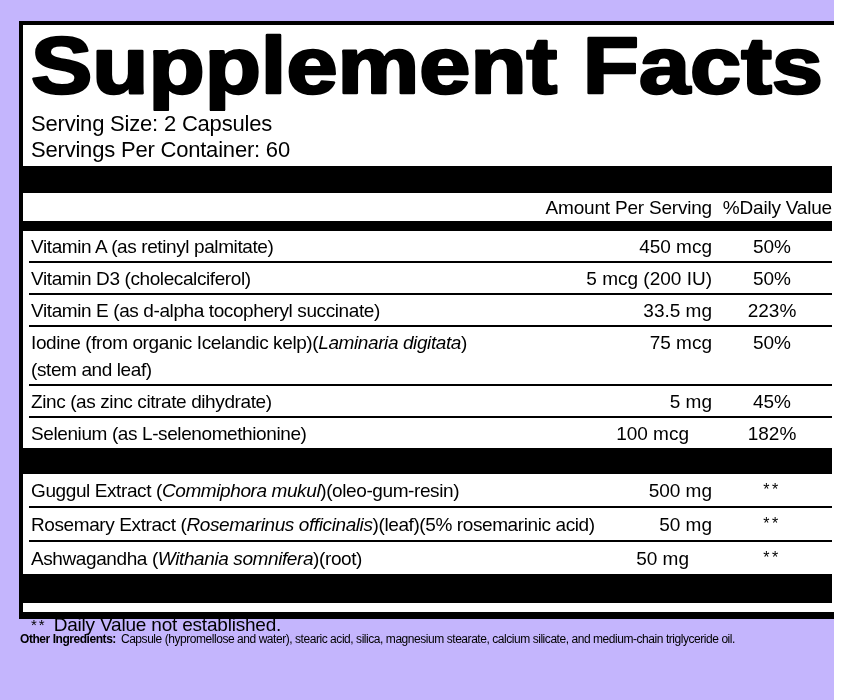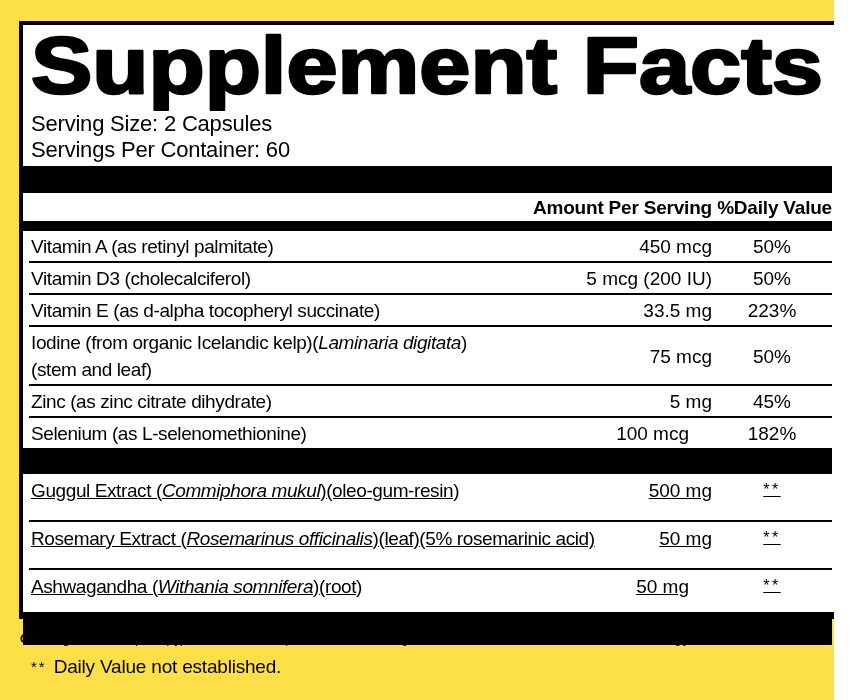--- a/index.html
+++ b/index.html
@@ -1,20 +1,20 @@
 <!DOCTYPE html>
 <html><head>
 <meta charset="utf-8">
 <style>
   html, body { margin: 0; padding: 0; background: #ffffff; }
   .page {
     position: relative;
     width: 834px;
     height: 700px;
-    background: #fde047;
+    background: #c4b5fd;
     font-family: "Liberation Sans", sans-serif;
     color: #000000;
     overflow: hidden;
   }
 
   
   .panel {
     position: absolute;
     left: 19px;
     top: 21px;
@@ -54,37 +54,37 @@
   }
   .bar-a { height: 27px; margin-top: 3px; }
   .bar-b { height: 10px; }
   .bar-c { height: 26px; }
   .bar-d { height: 29px; }
 
   .header-row {
     display: flex;
     justify-content: flex-end;
     align-items: baseline;
-    font-weight: bold;
+    font-weight: normal;
     font-size: 19px;
     letter-spacing: -0.2px;
     line-height: 25px;
     padding: 2px 0 1px 0;
   }
   .h-dv { width: 120px; text-align: right; }
 
   .sf-row {
     display: flex;
-    align-items: center;
+    align-items: flex-start;
     border-bottom: 2px solid #000000;
     padding: 2px 0 1px 0;
     font-size: 19px;
     line-height: 27px;
   }
-  .sf-row.tall { padding: 3px 0 16px 0; text-decoration: underline; }
+  .sf-row.tall { padding: 3px 0 2px 0; }
   .sf-row.no-line { border-bottom: none; gap: 23px; }
   .cell-name {
     flex: 1 1 auto;
     min-width: 0;
     letter-spacing: -0.4px;
     white-space: nowrap;
     padding-left: 2px;
   }
   .cell-amt { flex: 0 0 auto; white-space: nowrap; text-align: right; }
   .cell-dv  { flex: 0 0 120px; text-align: center; }

